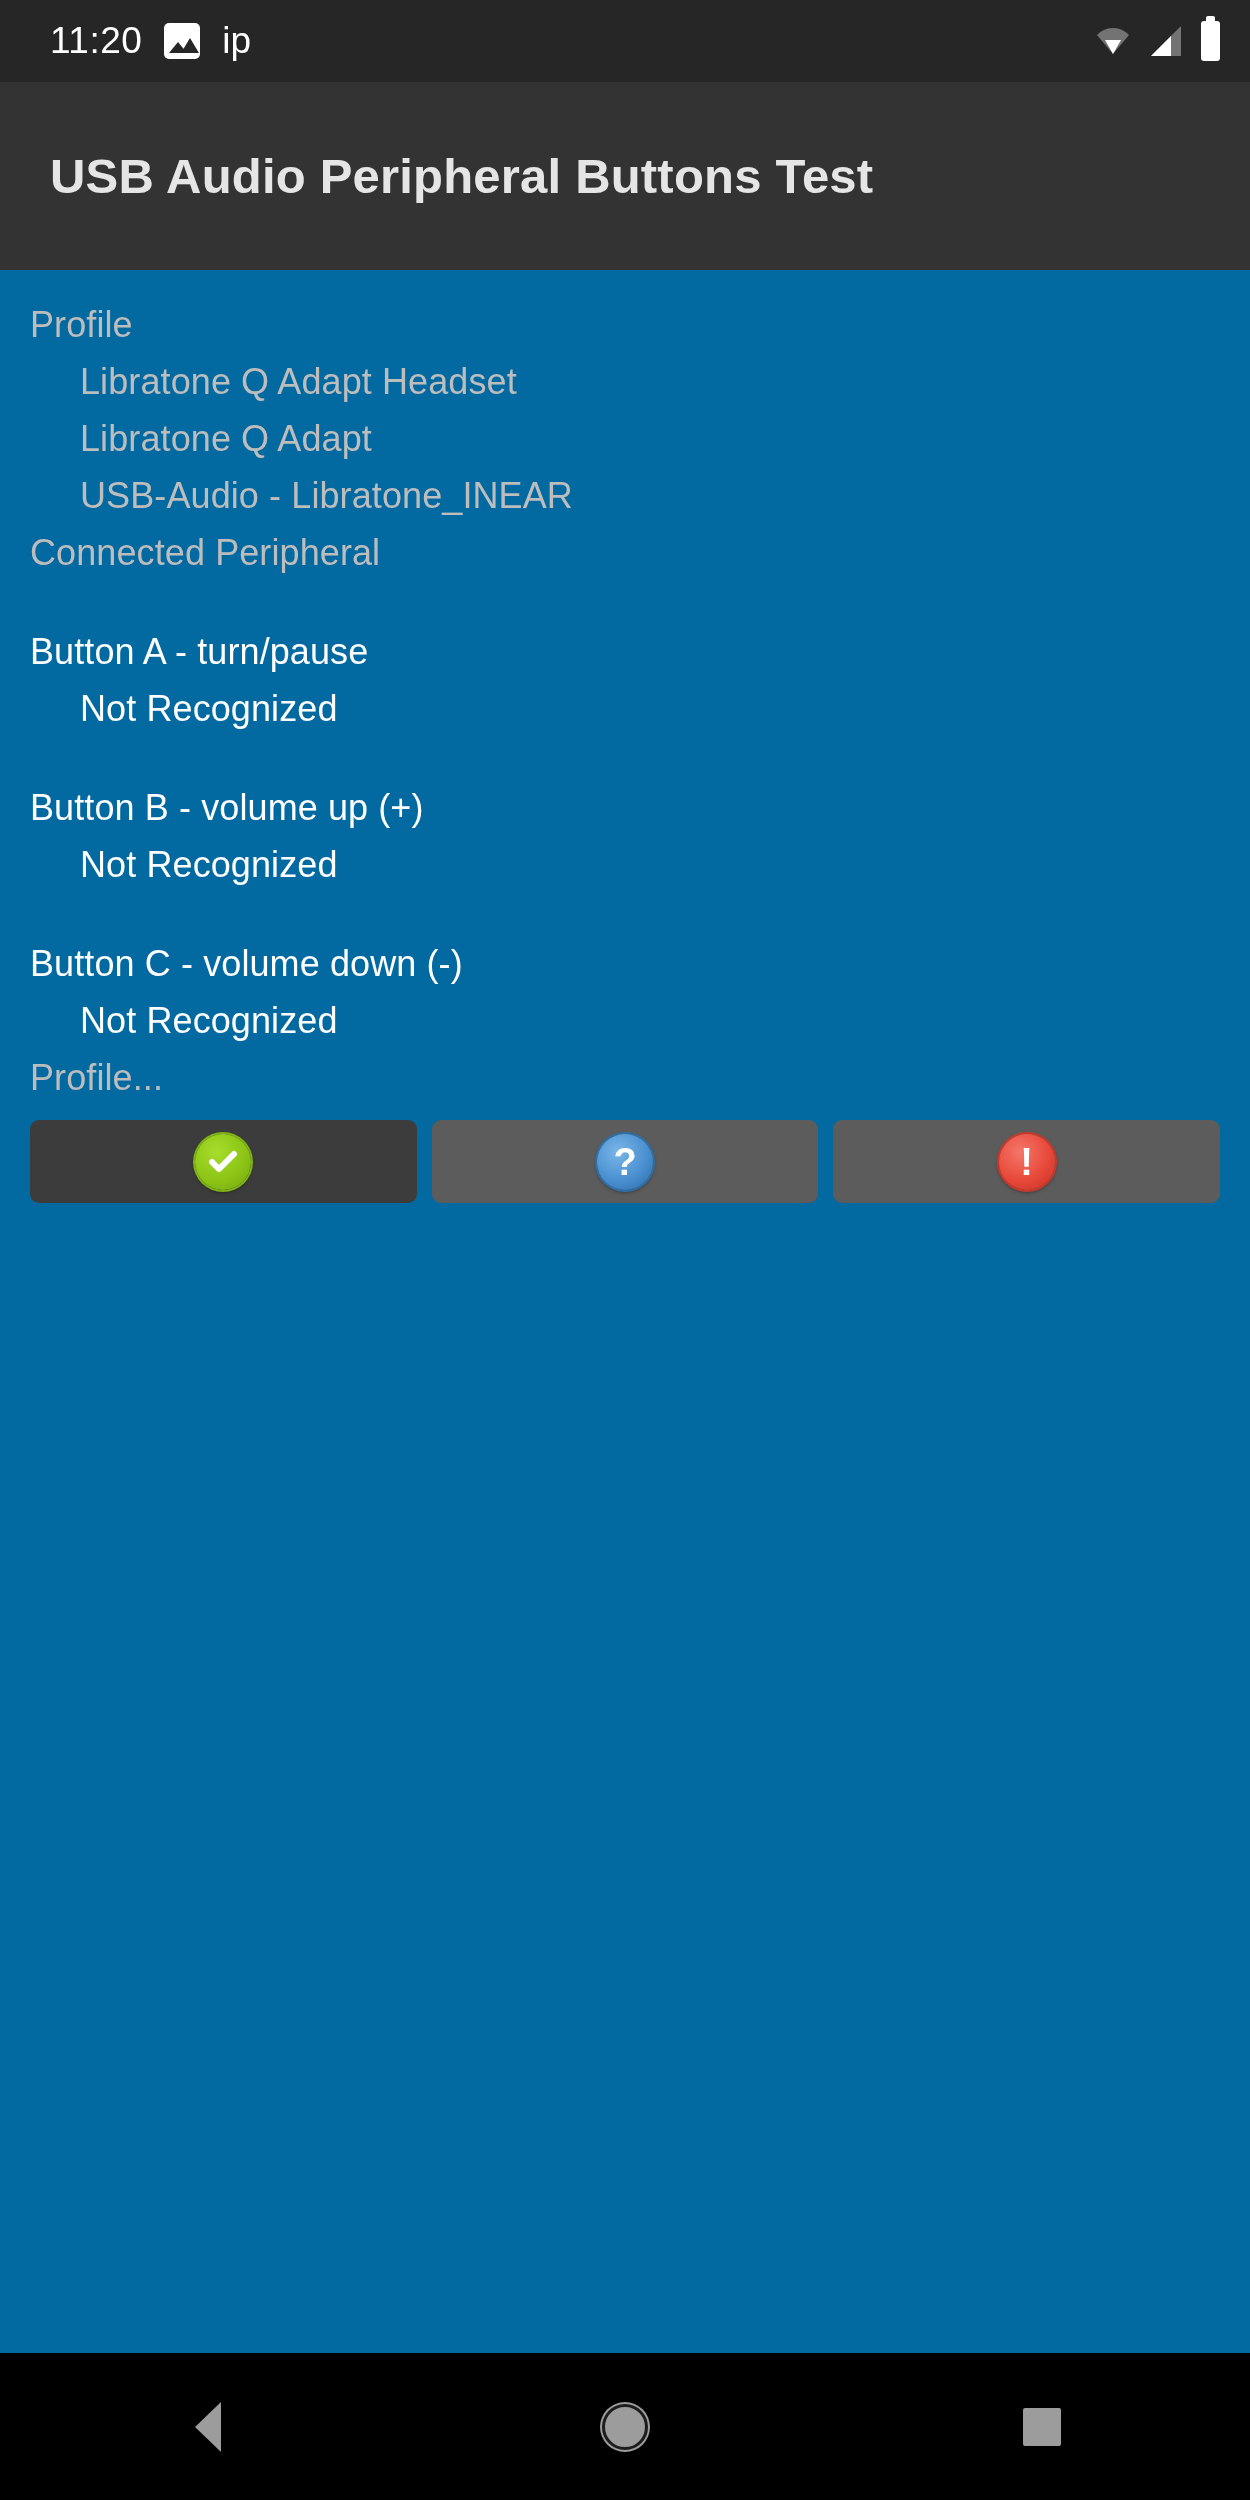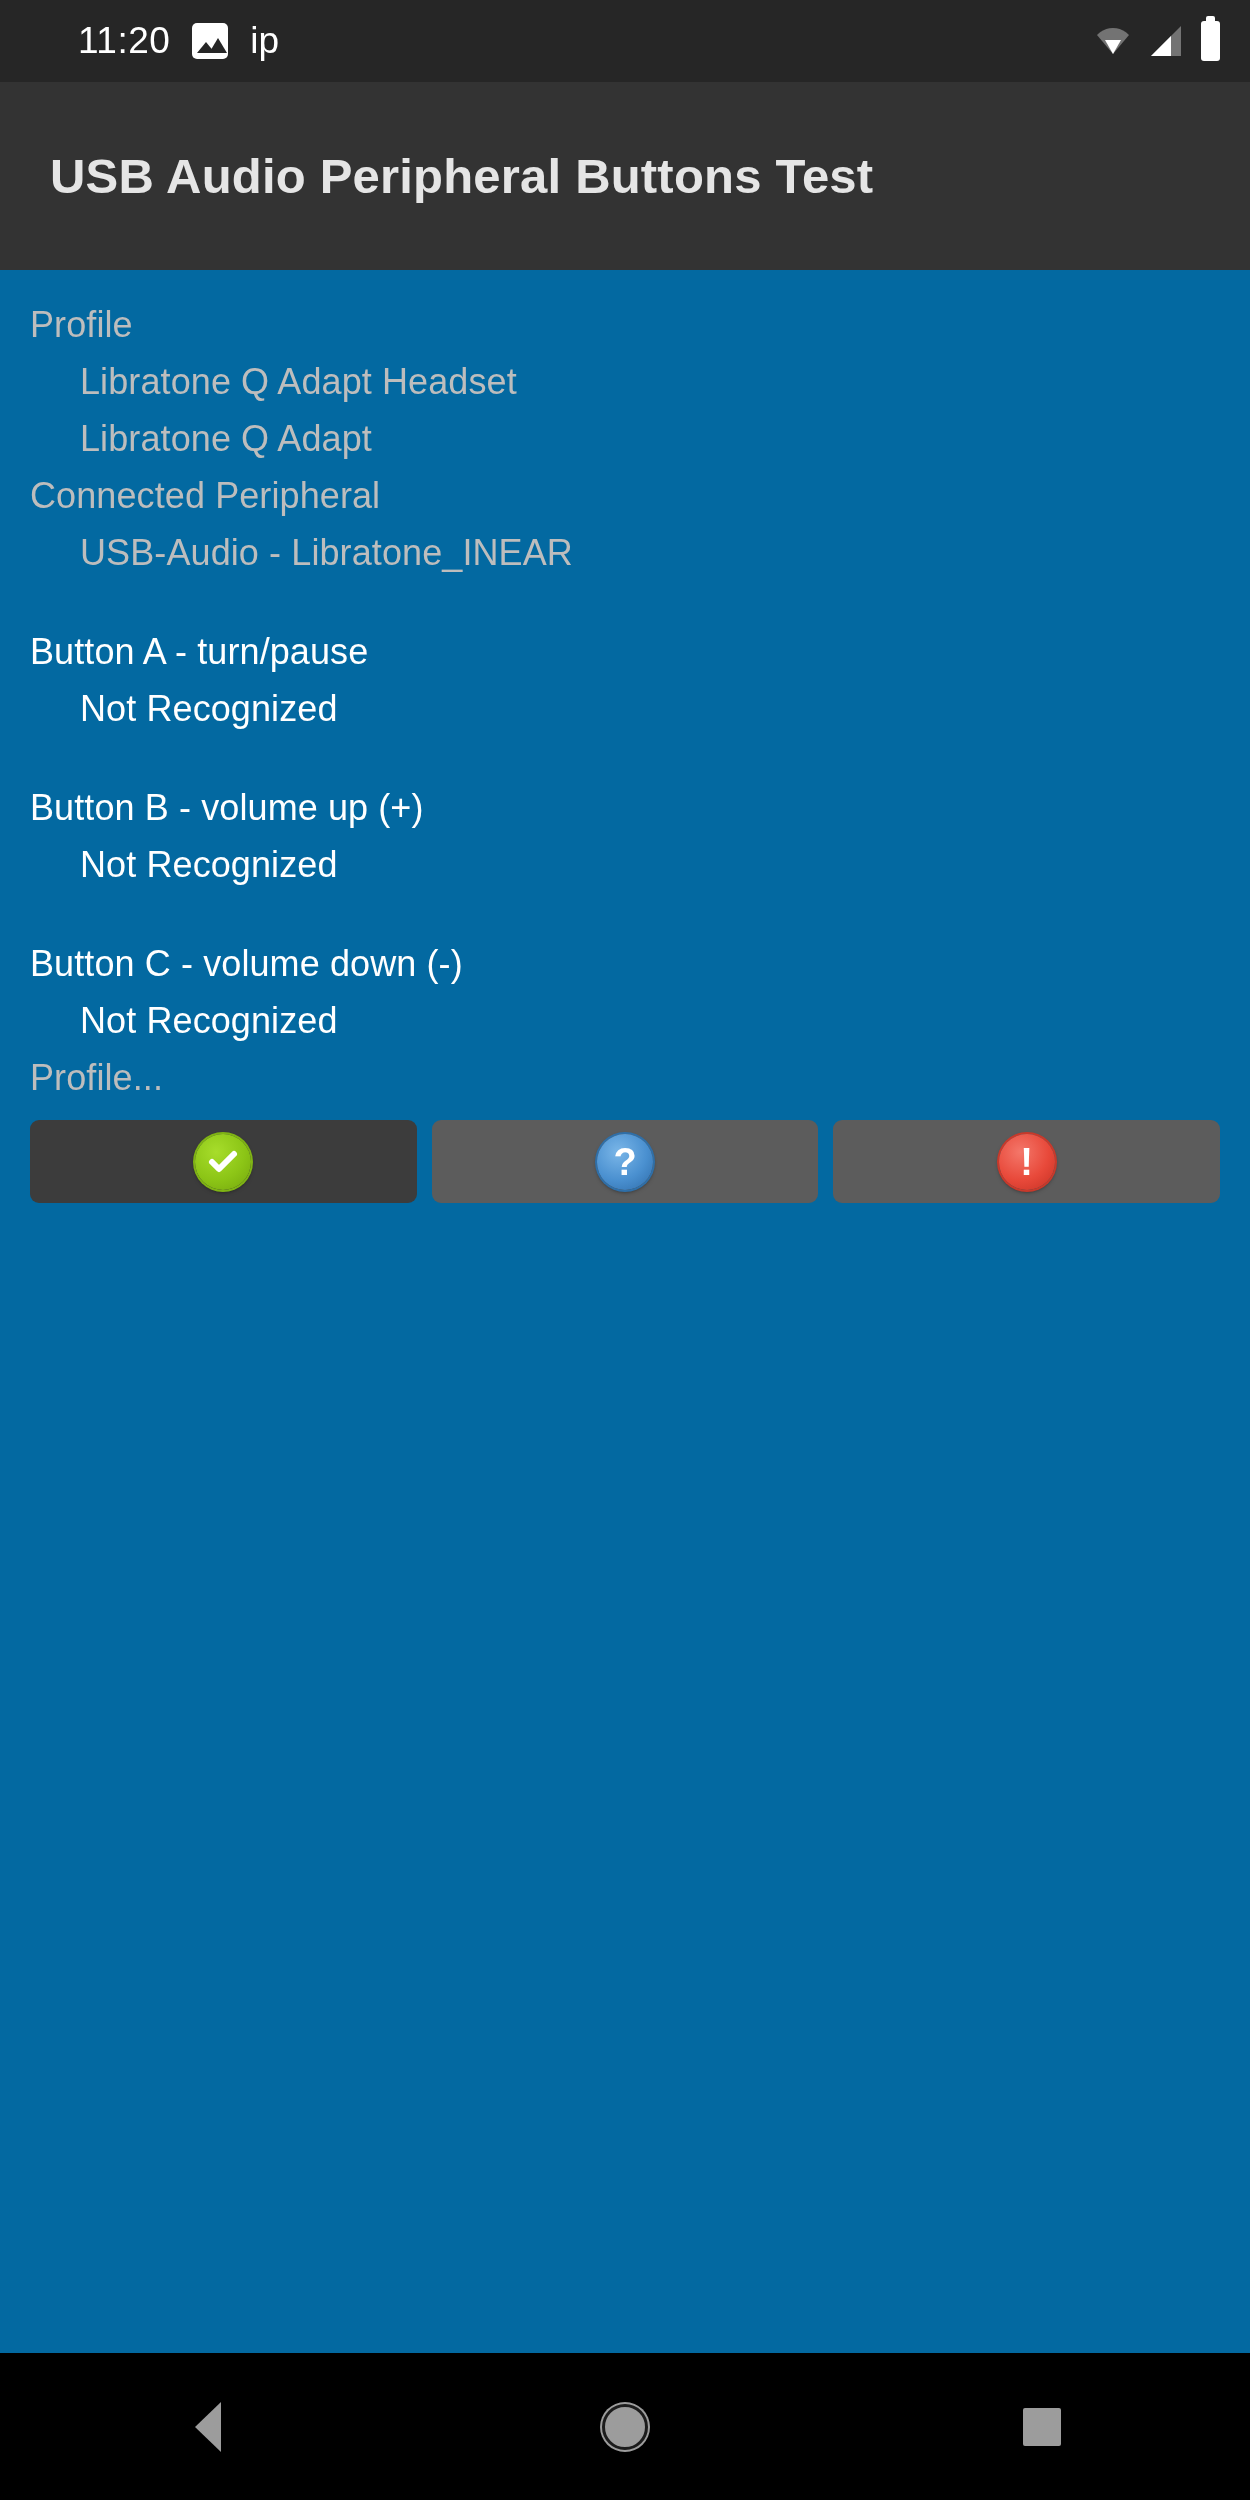--- a/index.html
+++ b/index.html
@@ -19,21 +19,21 @@
   
   .status-bar {
     height:82px;
     background:#262626;
     display:flex; align-items:center;
     padding:0 30px 0 50px;
     flex:0 0 auto;
   }
   .status-left { display:flex; align-items:center; gap:22px; }
   .status-time {
-    color:#ffffff; font-size:37px; font-weight:400; letter-spacing:0.5px;margin-left:28px;
+    color:#ffffff; font-size:37px; font-weight:400; letter-spacing:0.5px;
   }
   .status-note { color:#ffffff; font-size:37px; font-weight:400; }
   .img-icon {
     width:36px; height:36px; background:#ffffff; border-radius:5px;
     position:relative; overflow:hidden;
   }
   .img-icon::after {
     content:""; position:absolute; left:5px; bottom:6px;
     width:0; height:0;
     border-left:9px solid transparent; border-right:9px solid transparent;
@@ -179,22 +179,22 @@
 
   <div class="title-bar">
     <div class="title-text">USB Audio Peripheral Buttons Test</div>
   </div>
 
   <div class="content">
 
     <div class="line dim">Profile</div>
     <div class="line dim indent">Libratone Q Adapt Headset</div>
     <div class="line dim indent">Libratone Q Adapt</div>
+    <div class="line dim indent">USB-Audio - Libratone_INEAR</div>
     <div class="line dim">Connected Peripheral</div>
-    <div class="line dim indent">USB-Audio - Libratone_INEAR</div>
 
 
     <div class="gap-block">
       <div class="line bright">Button A - turn/pause</div>
       <div class="line bright indent">Not Recognized</div>
     </div>
 
     <div class="gap-block">
       <div class="line bright">Button B - volume up (+)</div>
       <div class="line bright indent">Not Recognized</div>

